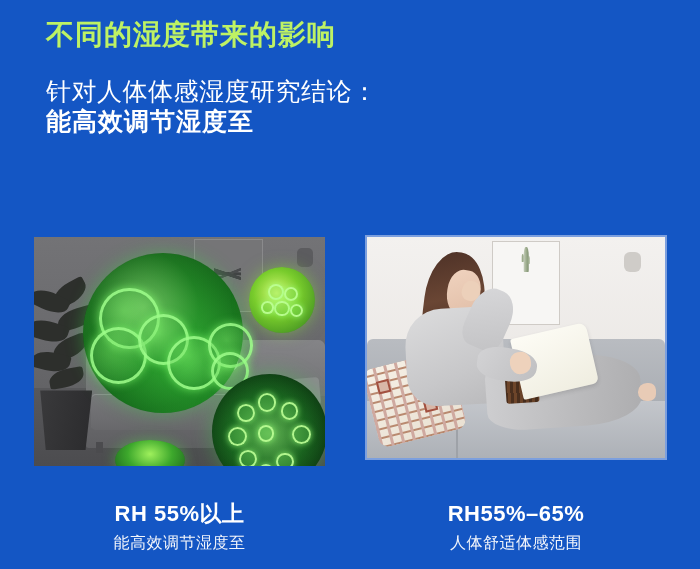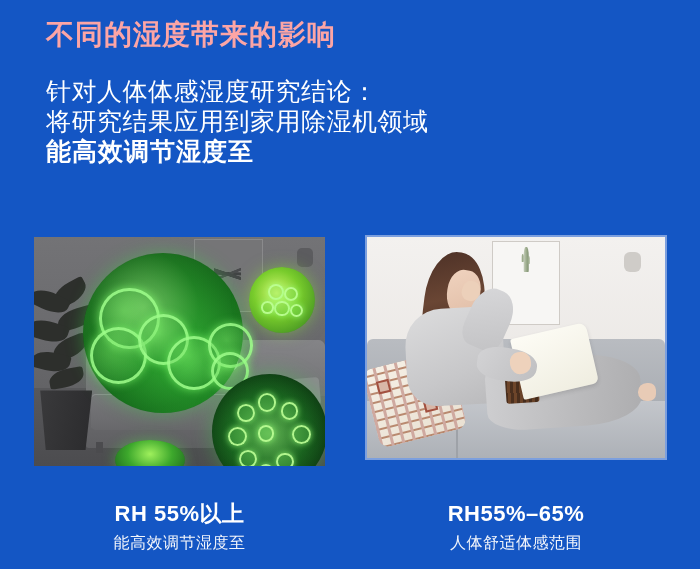--- a/index.html
+++ b/index.html
@@ -21,21 +21,21 @@
     background: #1456c4;
   }
 
   
   .headline {
     position: absolute;
     left: 46px;
     top: 17px;
     font-size: 28px;
     font-weight: bold;
-    color: #fca5a5;
+    color: #bef264;
     letter-spacing: 1px;
     line-height: 1.25;
     white-space: nowrap;
   }
 
   
   .bodycopy {
     position: absolute;
     left: 46px;
     top: 76px;
@@ -406,21 +406,20 @@
 </style>
 </head>
 <body>
 
 <div class="poster">
 
   <div class="headline">不同的湿度带来的影响</div>
 
   <div class="bodycopy">
     <span class="line">针对人体体感湿度研究结论：</span>
-    <span class="line">将研究结果应用到家用除湿机领域</span>
     <span class="line line-strong">能高效调节湿度至</span>
   </div>
 
   <div class="panel panel-left">
     <div class="scene">
       <div class="dim-wall"></div>
       <div class="dim-floor"></div>
       <div class="dim-frame"></div>
       <div class="dim-branch"></div>
       <div class="dim-knob"></div>

